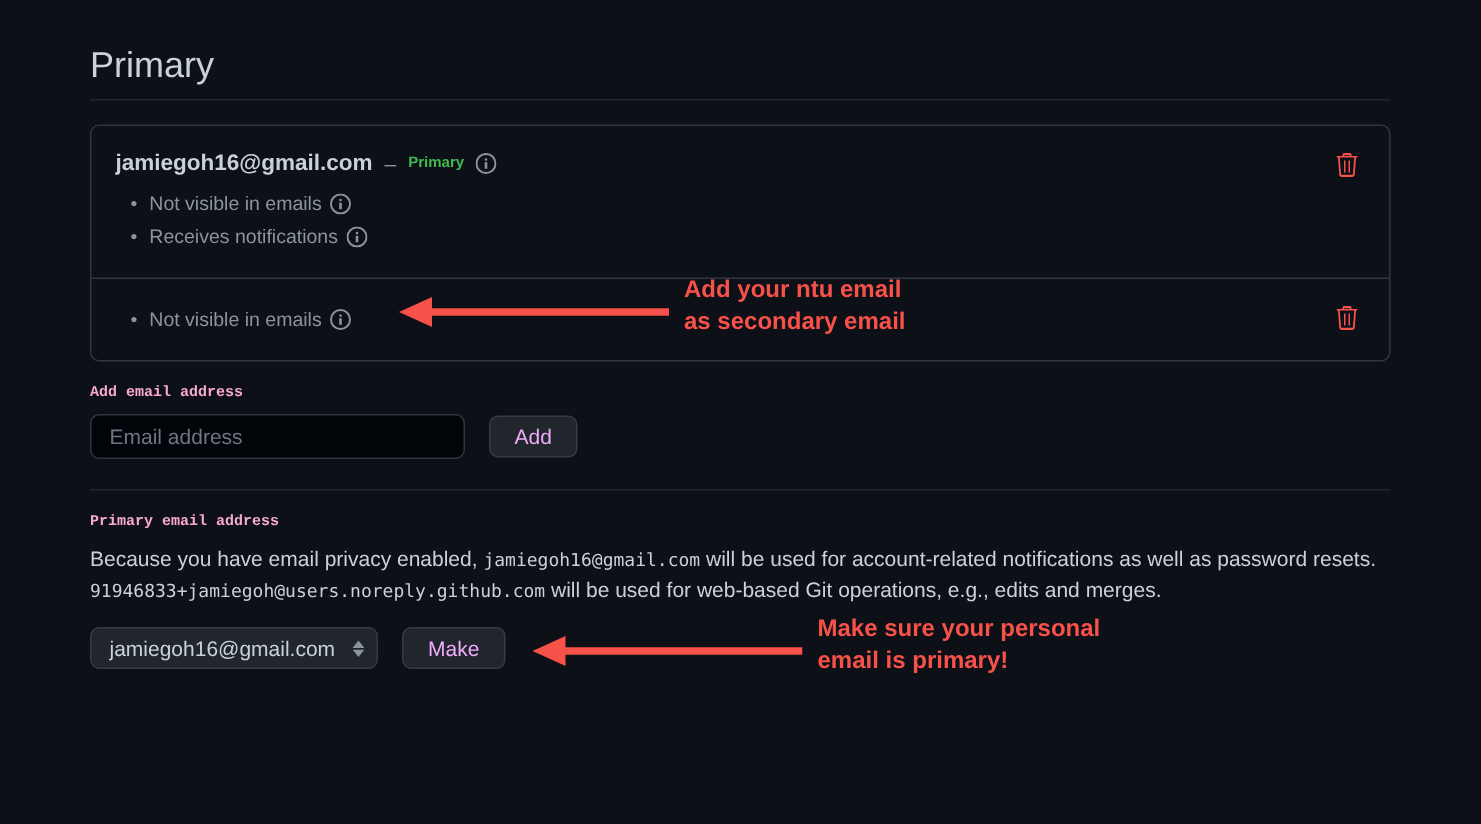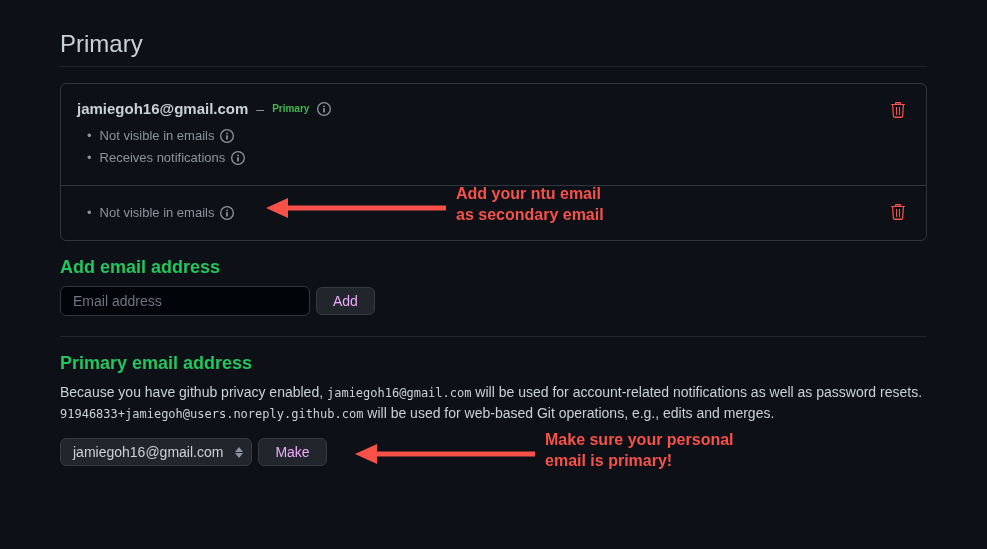--- a/index.html
+++ b/index.html
@@ -92,27 +92,28 @@
       cursor: pointer;
       padding: 4px;
     }
     .delete-btn svg {
       width: 16px;
       height: 16px;
       fill: #f85149;
     }
     .section-label {
       font-weight: 600;
-      color: #22c55e;
+      color: #f9a8d4;
       margin-bottom: 8px;
-      font-size: 18px;
+      font-size: 10px;
+      font-family: Liberation Mono, monospace;
     }
     .form-row {
       display: flex;
-      gap: 6px;
+      gap: 16px;
       align-items: center;
       margin-bottom: 20px;
     }
     .text-input {
       background: #010409;
       border: 1px solid #30363d;
       border-radius: 6px;
       padding: 6px 12px;
       color: #c9d1d9;
       font-size: 14px;
@@ -262,21 +263,21 @@
 <div class="section-label">Add email address</div>
 <div class="form-row">
   <input type="text" class="text-input" placeholder="Email address" style="">
   <button class="btn">Add</button>
 </div>
 
 <hr class="divider">
 
 <div class="section-label">Primary email address</div>
 <p class="description">
-  <span>Because you have github privacy enabled, </span><span class="code">jamiegoh16@gmail.com</span><span> will be used for account-related notifications as well as password resets. </span><span class="code">91946833+jamiegoh@users.noreply.github.com</span><span> will be used for web-based Git operations, e.g., edits and merges.</span>
+  <span>Because you have email privacy enabled, </span><span class="code">jamiegoh16@gmail.com</span><span> will be used for account-related notifications as well as password resets. </span><span class="code">91946833+jamiegoh@users.noreply.github.com</span><span> will be used for web-based Git operations, e.g., edits and merges.</span>
 </p>
 
 <div class="form-row primary-section-row">
   <div class="select-wrap">
     <span>jamiegoh16@gmail.com</span>
     <span class="select-caret">
       <svg viewBox="0 0 8 5">
           <polygon points="4,0 8,5 0,5"></polygon>
         </svg>
       <svg viewBox="0 0 8 5">

